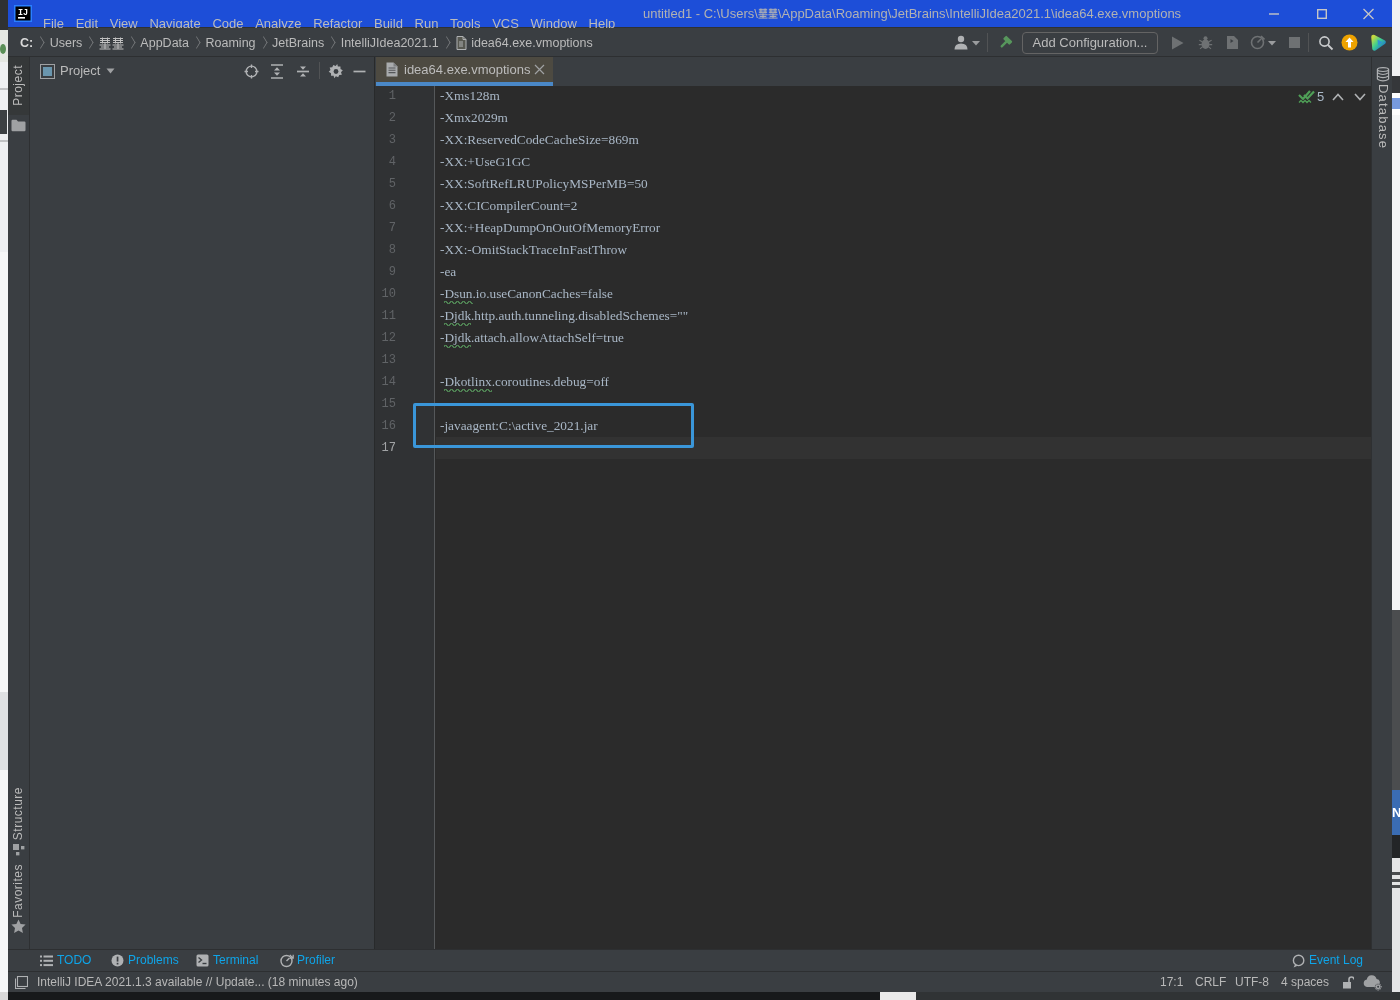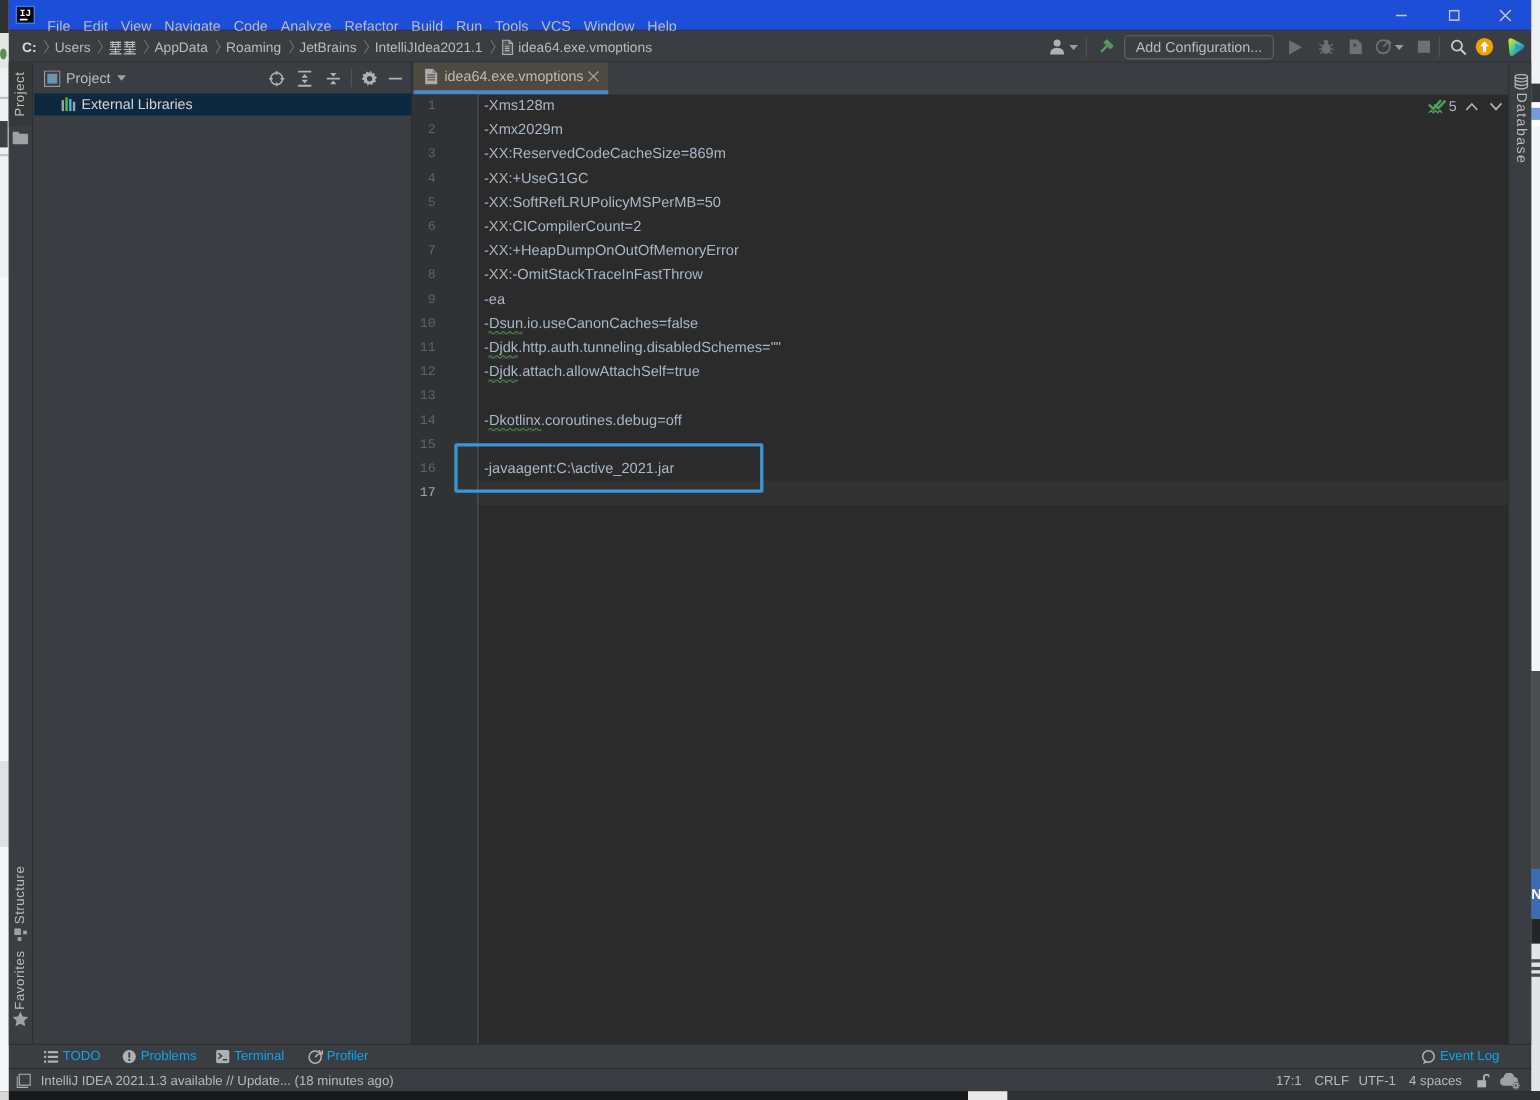--- a/index.html
+++ b/index.html
@@ -40,21 +40,21 @@
 #row2 { left:31px; top:105px; width:343px; height:20px; }
 
 
 #tabbar { left:375px; top:57px; width:996px; height:28px; background:#3a3e42; }
 #tab { left:376px; top:57px; width:177px; height:25px; background:#4d4a41; }
 #tabline { left:376px; top:82px; width:177px; height:4px; background:#4a88c7; }
 #editor { left:375px; top:86px; width:996px; height:863px; background:#2b2b2b; }
 #gutter { left:375px; top:86px; width:60px; height:863px; background:#303234; border-right:1px solid #55585a; }
 .lnum { position:absolute; left:375px; width:21px; text-align:right;
   font-family:"Liberation Mono", monospace; font-size:12px; color:#606366; line-height:22px; }
-.code { position:absolute; left:440px; font-family:Liberation Sans, sans-serif;
+.code { position:absolute; left:440px; font-family:Liberation Serif, serif;
   font-size:13.3px; color:#a9b7c6; line-height:22px; white-space:pre; }
 .wavy { position:relative; }
 .wavy::after { content:""; position:absolute; left:0; right:0; bottom:-2.5px; height:3px;
   background:
    linear-gradient(45deg, transparent 42%, #4e8052 42%, #4e8052 62%, transparent 62%) 0px 0px/6px 3px repeat-x,
    linear-gradient(-45deg, transparent 42%, #4e8052 42%, #4e8052 62%, transparent 62%) 3px 0px/6px 3px repeat-x; }
 #caretline { left:436px; top:437px; width:935px; height:22px; background:#323232; }
 #bluebox { left:413px; top:403px; width:281px; height:45px; border:3px solid #3a96d9; border-radius:2px; }
 
 .crumbsep { width:9px; height:9px; border-top:1.4px solid #7d7f81; border-right:1.4px solid #7d7f81;
@@ -109,20 +109,29 @@
         <span><u>C</u>ode</span>
         <span>Analy<u>z</u>e</span>
         <span><u>R</u>efactor</span>
         <span><u>B</u>uild</span>
         <span>R<u>u</u>n</span>
         <span><u>T</u>ools</span>
         <span>VC<u>S</u></span>
         <span><u>W</u>indow</span>
         <span><u>H</u>elp</span>
     </div>
+    <div class="abs" id="wintitle" style="left:635px">untitled1 - C:\Users\<svg width="10" height="11" viewBox="0 0 12 13" style="vertical-align:-1px">
+          <g stroke="#b2b2b2" stroke-width="1.2">
+            <path d="M1 1.5 h10 M1 3.5 h10 M1 5.5 h10 M3.5 0.5 v6 M8.5 0.5 v6 M0.5 8 h11 M2 10 h8 M0.5 12 h11 M6 6 v6"></path>
+          </g>
+        </svg><svg width="10" height="11" viewBox="0 0 12 13" style="vertical-align:-1px">
+          <g stroke="#b2b2b2" stroke-width="1.2">
+            <path d="M1 1.5 h10 M1 3.5 h10 M1 5.5 h10 M3.5 0.5 v6 M8.5 0.5 v6 M0.5 8 h11 M2 10 h8 M0.5 12 h11 M6 6 v6"></path>
+          </g>
+        </svg>\AppData\Roaming\JetBrains\IntelliJIdea2021.1\idea64.exe.vmoptions</div>
 
     <svg class="abs" style="left:1261px;top:0" width="10" height="28" viewBox="0 0 10 28">
         <path d="M0 14 h10" stroke="#c6c6c6" stroke-width="1.4"></path>
       </svg>
     <svg class="abs" style="left:1309px;top:0" width="10" height="28" viewBox="0 0 10 28">
         <rect x="0.7" y="9.7" width="8.6" height="8.6" fill="none" stroke="#c6c6c6" stroke-width="1.4"></rect>
       </svg>
     <svg class="abs" style="left:1355px;top:0" width="11" height="28" viewBox="0 0 11 28">
         <path d="M0.5 9 L10.5 19 M10.5 9 L0.5 19" stroke="#c6c6c6" stroke-width="1.3"></path>
       </svg>
@@ -276,29 +285,20 @@
         <path d="M7 5.8 L4 2.4 H10 Z M7 9.2 L4 12.6 H10 Z" fill="#afb1b3"></path>
       </svg>
     <div class="abs" style="left:288px;top:5px;width:1px;height:17px;background:#515355"></div>
     <svg class="abs" style="left:297px;top:6px" width="16" height="16" viewBox="0 0 16 16">
         <path d="M8 1 L9.2 3.4 L11.8 2.8 L12.4 5.4 L15 6.2 L13.6 8.5 L15 10.8 L12.4 11.6 L11.8 14.2 L9.2 13.6 L8 16 L6.8 13.6 L4.2 14.2 L3.6 11.6 L1 10.8 L2.4 8.5 L1 6.2 L3.6 5.4 L4.2 2.8 L6.8 3.4 Z" fill="#afb1b3" transform="rotate(12 8 8.5) scale(0.96)"></path>
         <circle cx="8" cy="8.5" r="2.4" fill="#3a3e42"></circle>
       </svg>
     <svg class="abs" style="left:322px;top:7px" width="13" height="15" viewBox="0 0 13 15">
         <path d="M0.5 7.5 H12.5" stroke="#afb1b3" stroke-width="1.7"></path>
       </svg>
-  </div>
-  <div class="abs" id="row1">
-    <svg class="abs" style="left:24px;top:3px" width="15" height="14" viewBox="0 0 15 14">
-        <rect x="1" y="3" width="2.2" height="10" fill="#9fa1a3"></rect>
-        <rect x="4.4" y="0.5" width="2.2" height="12.5" fill="#62b543"></rect>
-        <rect x="7.8" y="2" width="2.2" height="11" fill="#40b6e0"></rect>
-        <rect x="11.2" y="4.5" width="2.2" height="8.5" fill="#9fa1a3"></rect>
-      </svg>
-    <div class="abs" style="left:43px;top:0;line-height:20px;color:#d4d4d4;font-size:13px">External Libraries</div>
   </div>
   <div class="abs" id="paneldiv"></div>
   <div class="abs" id="tabbar"></div>
   <div class="abs" id="tab">
     <svg class="abs" style="left:10px;top:5px" width="12" height="15" viewBox="0 0 12 15">
         <path d="M0.5 0.5 h7 l4 4 v10 h-11 z" fill="#a9abad"></path>
         <path d="M7.5 0.5 v4 h4 z" fill="#7e8082"></path>
         <path d="M2.5 6 h7 M2.5 8.3 h7 M2.5 10.6 h7" stroke="#55575a" stroke-width="1.1"></path>
       </svg>
     <div class="abs" style="left:28px;top:0;line-height:25px;color:#bcbcbc;font-size:13px">idea64.exe.vmoptions</div>
@@ -406,21 +406,21 @@
     <div class="abs btext" style="left:1301px;top:0;line-height:21px">Event Log</div>
   </div>
   <div class="abs" id="statusbar">
     <svg class="abs" style="left:7px;top:4px" width="13" height="13" viewBox="0 0 13 13">
         <rect x="2.5" y="0.5" width="10" height="10" fill="none" stroke="#afb1b3" stroke-width="1.1"></rect>
         <path d="M0.5 2.5 v10 h10" fill="none" stroke="#afb1b3" stroke-width="1.1"></path>
       </svg>
     <div class="abs stext" style="left:29px;top:0;line-height:20px">IntelliJ IDEA 2021.1.3 available // Update... (18 minutes ago)</div>
     <div class="abs stext" style="left:1152px;top:0;line-height:20px">17:1</div>
     <div class="abs stext" style="left:1187px;top:0;line-height:20px">CRLF</div>
-    <div class="abs stext" style="left:1227px;top:0;line-height:20px">UTF-1</div>
+    <div class="abs stext" style="left:1227px;top:0;line-height:20px">UTF-8</div>
     <div class="abs stext" style="left:1273px;top:0;line-height:20px">4 spaces</div>
     <svg class="abs" style="left:1334px;top:4px" width="12" height="13" viewBox="0 0 12 13">
         <rect x="1" y="6" width="8" height="6.5" fill="#afb1b3"></rect>
         <path d="M7 6 V3.5 a2.5 2.5 0 0 1 5 0" fill="none" stroke="#afb1b3" stroke-width="1.6"></path>
       </svg>
     <svg class="abs" style="left:1355px;top:3px" width="20" height="16" viewBox="0 0 20 16">
         <path d="M4 12 a3.8 3.8 0 0 1 -0.2 -7.5 a5 5 0 0 1 9.8 -0.4 a3.3 3.3 0 0 1 1.4 6.3 L13 12 Z" fill="#9fa1a3"></path>
         <g transform="translate(11.5,8)">
           <circle cx="3.6" cy="3.8" r="2.9" fill="#9fa1a3" stroke="#3a3e42" stroke-width="0.8"></circle>
           <g stroke="#9fa1a3" stroke-width="1.4">

